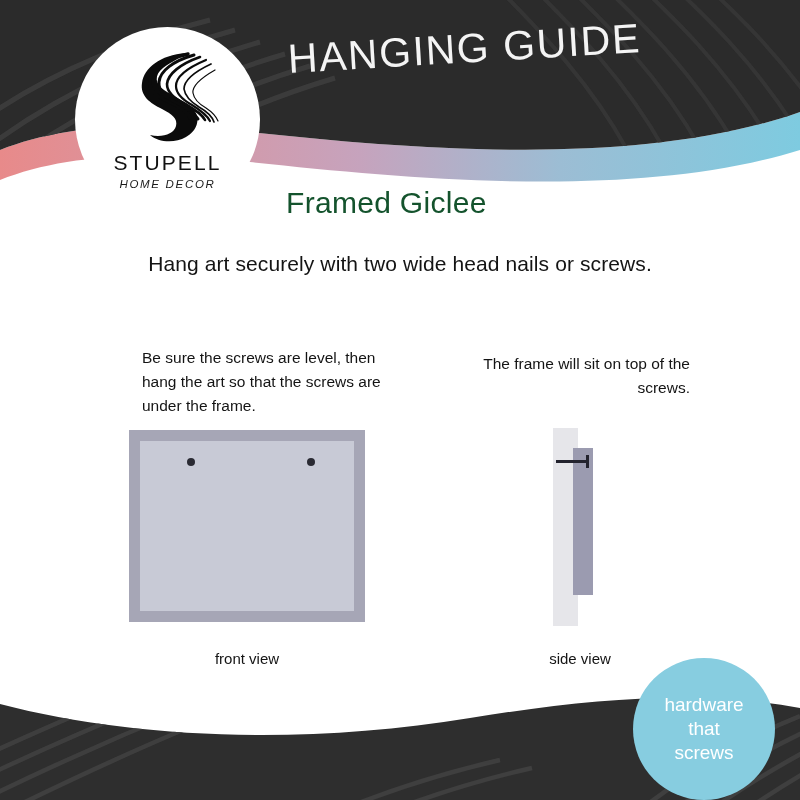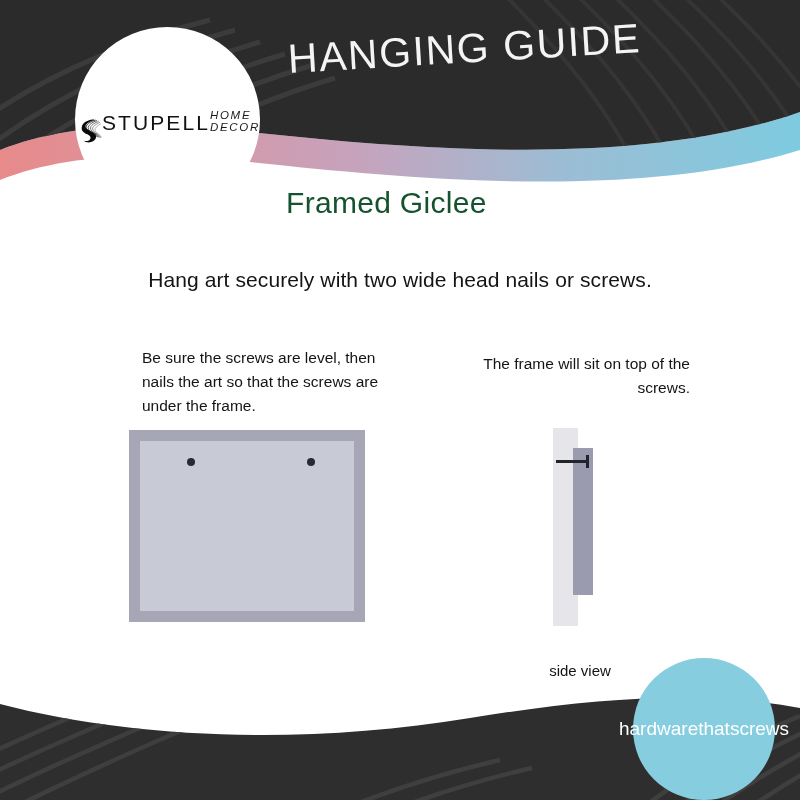--- a/index.html
+++ b/index.html
@@ -29,21 +29,21 @@
     display: block;
   }
 
   #brand-badge {
     position: absolute;
     left: 75px; top: 27px;
     width: 185px; height: 185px;
     border-radius: 50%;
     background: #ffffff;
     display: flex;
-    flex-direction: row;
+    flex-direction: column;
     align-items: center;
     justify-content: flex-start;
     z-index: 6;
   }
   #brand-mark {
     margin-top: 22px;
     width: 104px; height: 96px;
   }
   #brand-name {
     margin-top: 6px;
@@ -79,21 +79,21 @@
   #product-title {
     position: absolute;
     left: 286px; top: 186px;
     font-size: 30px;
     color: #14532d;
     letter-spacing: 0.3px;
     font-weight: 400;
   }
   #lead-instruction {
     position: absolute;
-    left: 0; top: 268px;
+    left: 0; top: 252px;
     width: 800px;
     text-align: center;
     font-size: 21px;
     color: #141414;
     letter-spacing: 0.1px;
   }
 
   .caption-block {
     position: absolute;
     font-size: 15.5px;
@@ -176,32 +176,31 @@
     width: 3px; height: 13px;
     background: #23232e;
   }
   #side-view-label {
     position: absolute;
     left: 500px; top: 650px;
     width: 160px;
     text-align: center;
     font-size: 15px;
     color: #141414;
-    margin-top: 12px;
   }
 
   
   #hardware-badge {
     position: absolute;
     left: 633px; top: 658px;
     width: 142px; height: 142px;
     border-radius: 50%;
     background: #87cde0;
     display: flex;
-    flex-direction: row;
+    flex-direction: column;
     align-items: center;
     justify-content: center;
     z-index: 8;
     color: #ffffff;
     font-size: 19px;
     line-height: 1.28;
   }
   #hardware-badge span { display: block; text-align: center; }
 
   
@@ -272,30 +271,31 @@
       </g>
     </svg>
     <div id="brand-name">STUPELL</div>
     <div id="brand-tagline">HOME DECOR</div>
   </div>
 
   <div id="product-title">Framed Giclee</div>
 
   <div id="lead-instruction">Hang art securely with two wide head nails or screws.</div>
 
-  <div class="caption-block" id="caption-left">Be sure the screws are level, then nails the art so that the screws are under the frame.</div>
+  <div class="caption-block" id="caption-left">Be sure the screws are level, then hang the art so that the screws are under the frame.</div>
 
   <div class="caption-block" id="caption-right">The frame will sit on top of the screws.</div>
 
   <div id="front-view">
     <div id="front-frame-outer"></div>
     <div id="front-frame-inner"></div>
     <div class="screw-dot" id="front-dot-left"></div>
     <div class="screw-dot" id="front-dot-right"></div>
   </div>
+  <div id="front-view-label">front view</div>
 
   <div id="side-view">
     <div id="side-wall"></div>
     <div id="side-frame"></div>
     <div id="side-screw-shaft"></div>
     <div id="side-screw-head"></div>
   </div>
   <div id="side-view-label">side view</div>
 
   <div id="footer-band">

